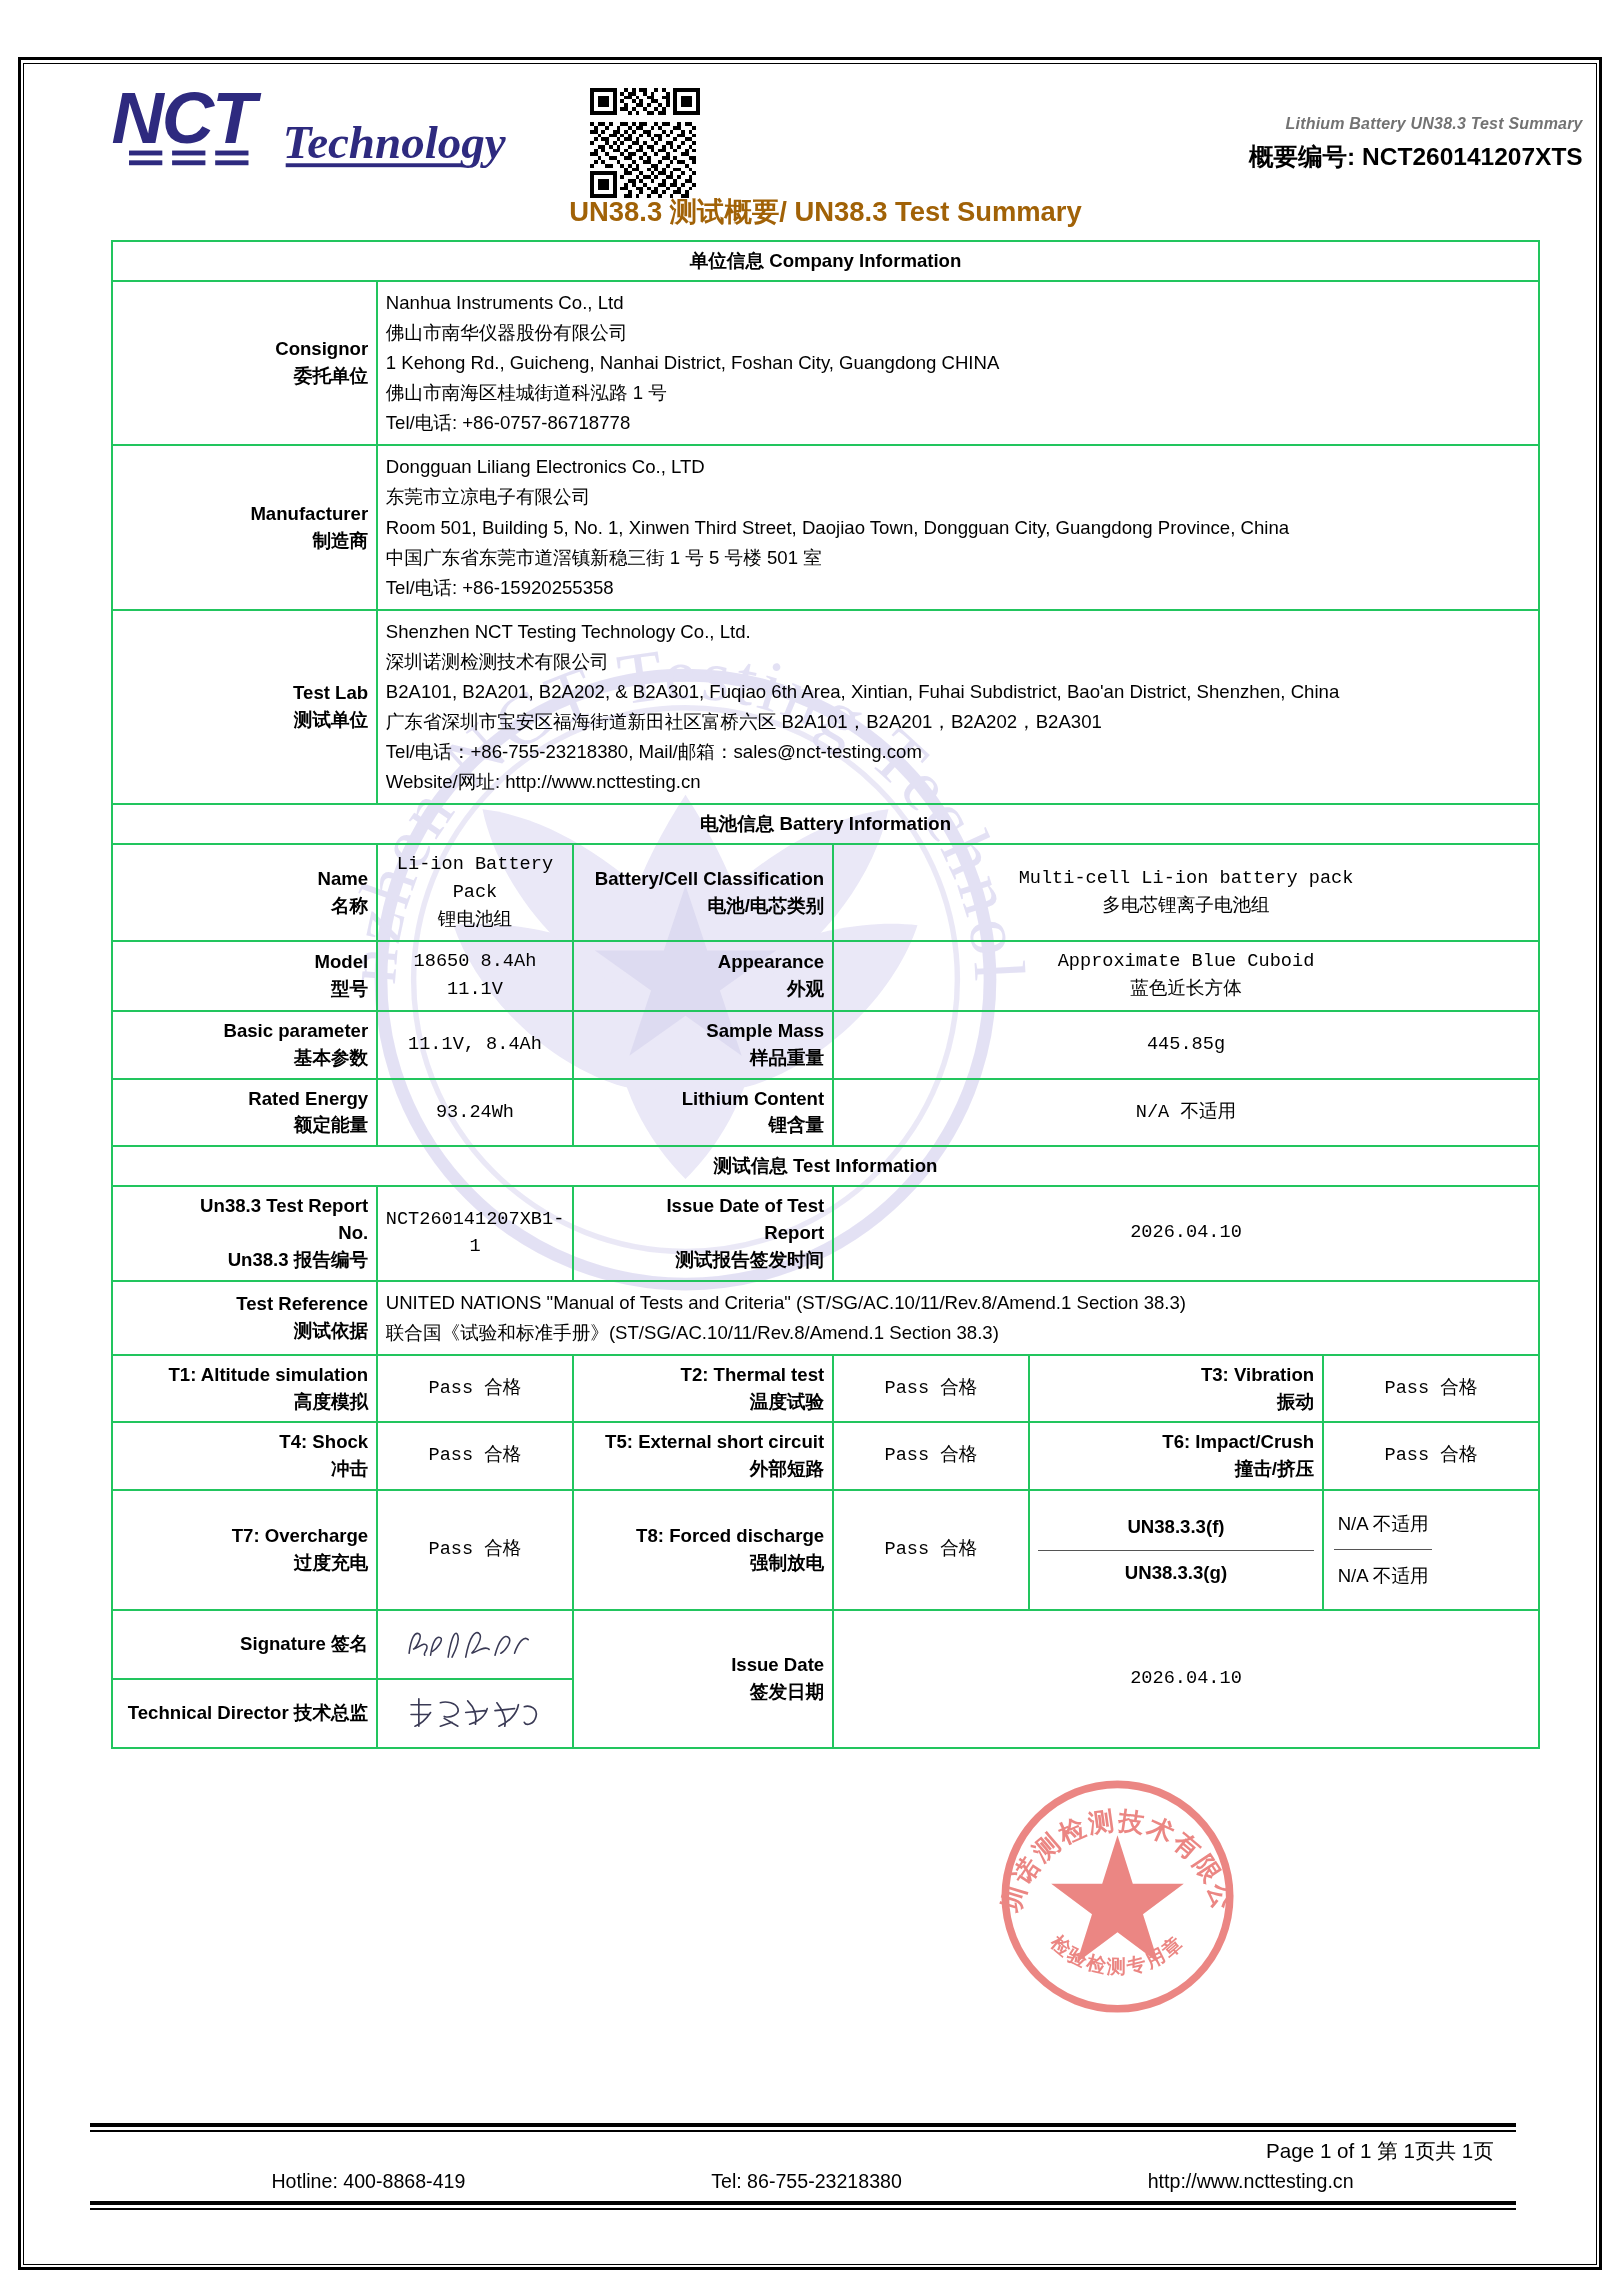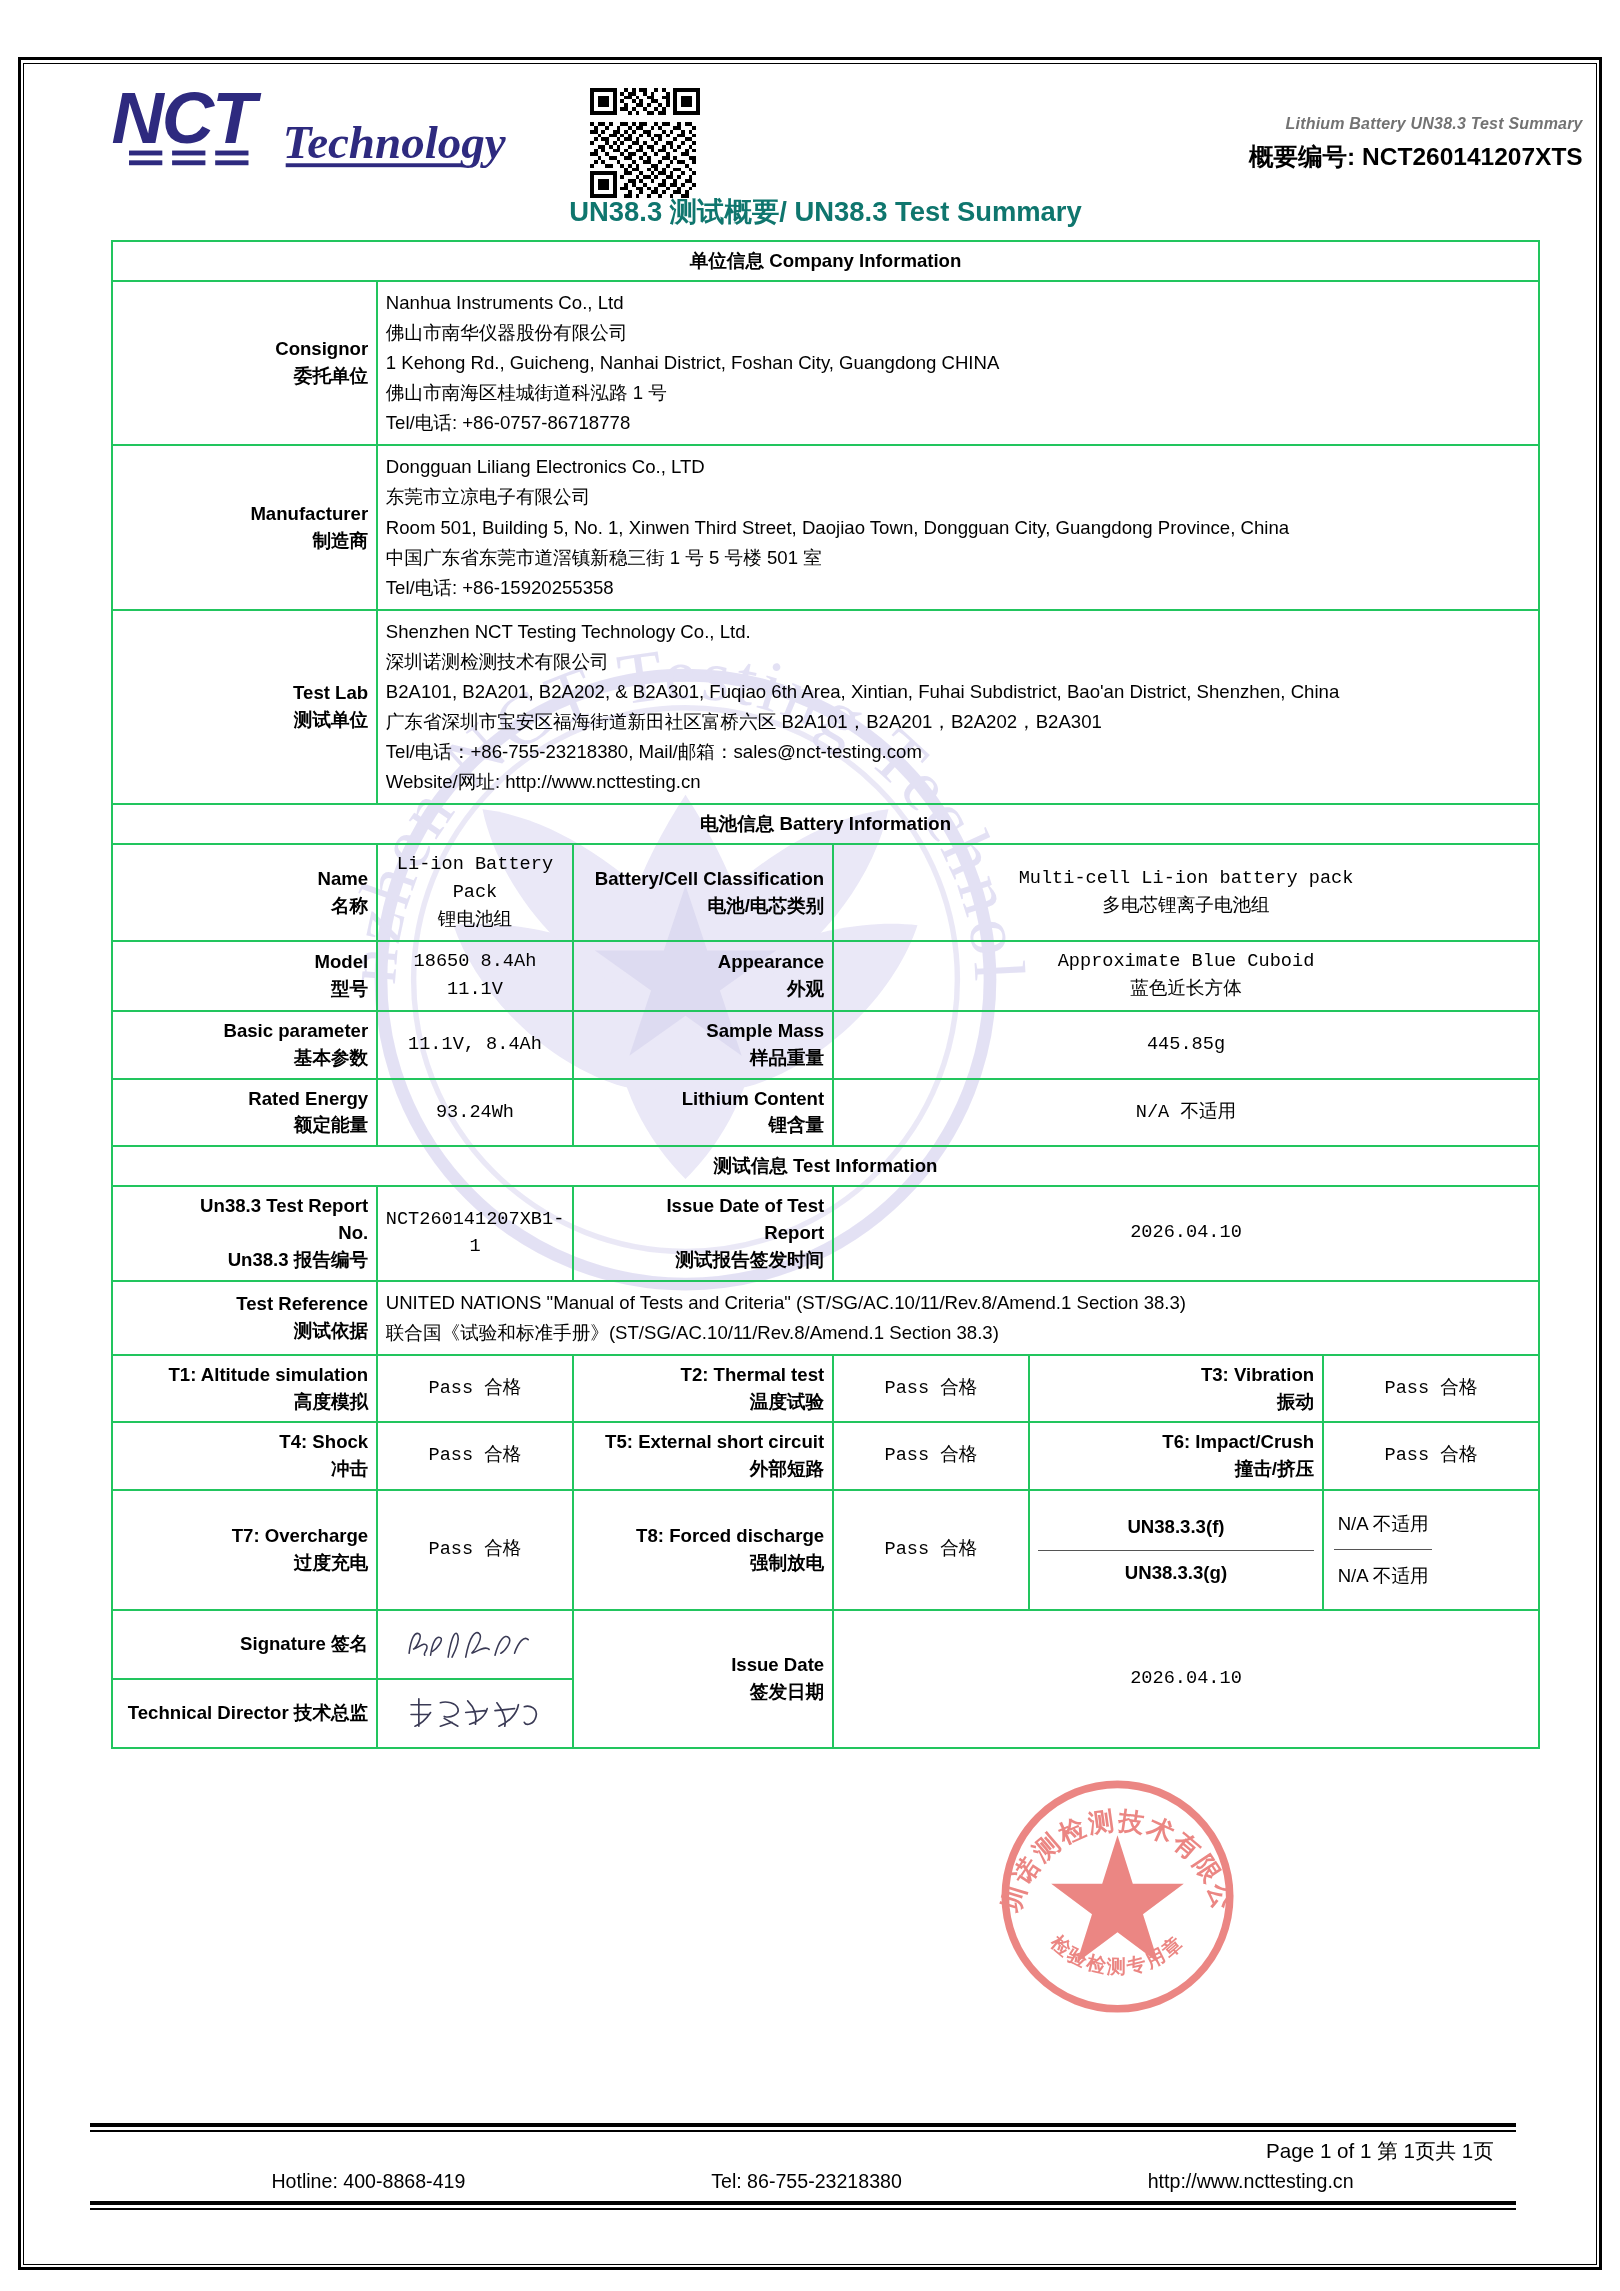--- a/index.html
+++ b/index.html
@@ -58,21 +58,21 @@
   }
   .title-en{
     font-weight:bold;font-style:italic;font-size:16px;color:#737373;
     letter-spacing:0.2px;white-space:nowrap;
   }
   .title-no{
     font-weight:bold;font-size:24.5px;color:#000;margin-top:6.9px;white-space:nowrap;
   }
   .main-title{
     position:relative;z-index:2;
-    text-align:center;font-weight:bold;font-size:27.4px;color:#0f766e;
+    text-align:center;font-weight:bold;font-size:27.4px;color:#a16207;
     margin:2px 0 9.8px 0;
   }
 
   
   table.doc{
     position:relative;z-index:2;
     border-collapse:collapse;
     width:1426px;
     margin:0 auto;
     table-layout:fixed;

